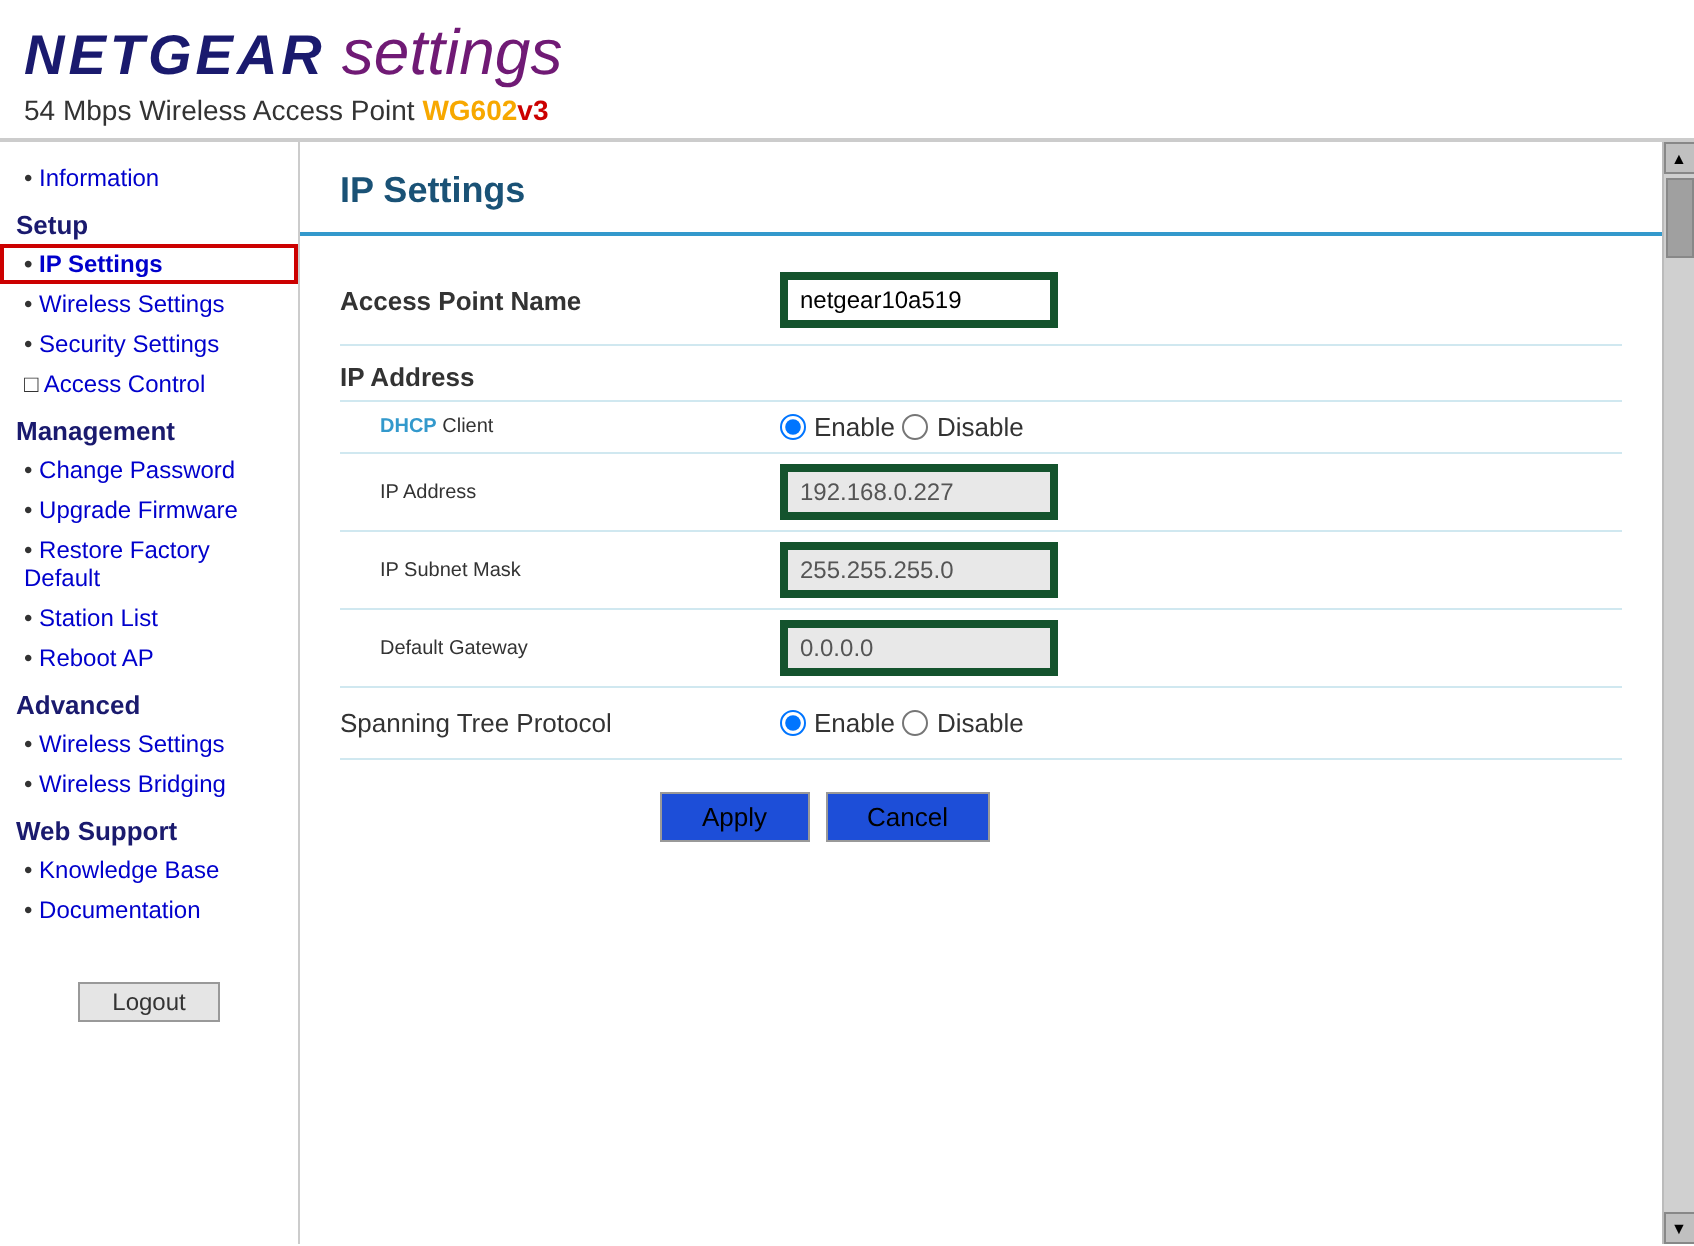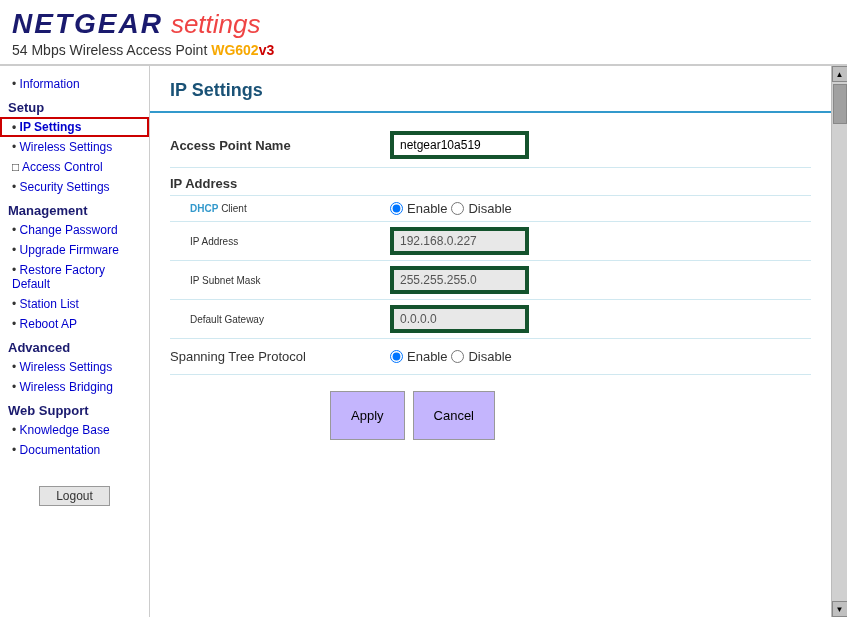--- a/index.html
+++ b/index.html
@@ -17,22 +17,22 @@
       gap: 8px;
     }
     #header .netgear {
       font-size: 28px;
       font-weight: 900;
       color: #1a1a6e;
       letter-spacing: 2px;
       font-style: italic;
     }
     #header .settings-text {
-      font-size: 26px;
-      color: #ef4444;
+      font-size: 32px;
+      color: #701a75;
       font-style: italic;
       font-weight: 300;
     }
     #header .subtitle {
       font-size: 14px;
       color: #333;
       margin-top: 2px;
     }
     #header .subtitle .model {
       color: #f7a800;
@@ -189,23 +189,23 @@
     }
 
     
     .button-row {
       padding: 16px 0;
       display: flex;
       gap: 8px;
       padding-left: 160px;
     }
     .btn {
-      padding: 16px 20px;
+      padding: 4px 20px;
       border: 1px solid #999;
-      background: #c4b5fd;
+      background: #1d4ed8;
       cursor: pointer;
       font-size: 13px;
     }
 
     
     #scrollbar-area {
       width: 16px;
       background: #d0d0d0;
       border-left: 1px solid #bbb;
       display: flex;
@@ -255,24 +255,24 @@
 
     <div class="sidebar-section-header">Setup</div>
 
     <div class="sidebar-item active">
       <span class="sidebar-bullet">• </span><span>IP Settings</span>
     </div>
     <div class="sidebar-item">
       <span class="sidebar-bullet">• </span><span>Wireless Settings</span>
     </div>
     <div class="sidebar-item">
+      <span class="sidebar-bullet">• </span><span>Security Settings</span>
+    </div>
+    <div class="sidebar-item">
       <span class="sidebar-checkbox">□ </span><span>Access Control</span>
-    </div>
-    <div class="sidebar-item">
-      <span class="sidebar-bullet">• </span><span>Security Settings</span>
     </div>
 
     <div class="sidebar-section-header">Management</div>
 
     <div class="sidebar-item">
       <span class="sidebar-bullet">• </span><span>Change Password</span>
     </div>
     <div class="sidebar-item">
       <span class="sidebar-bullet">• </span><span>Upgrade Firmware</span>
     </div>

